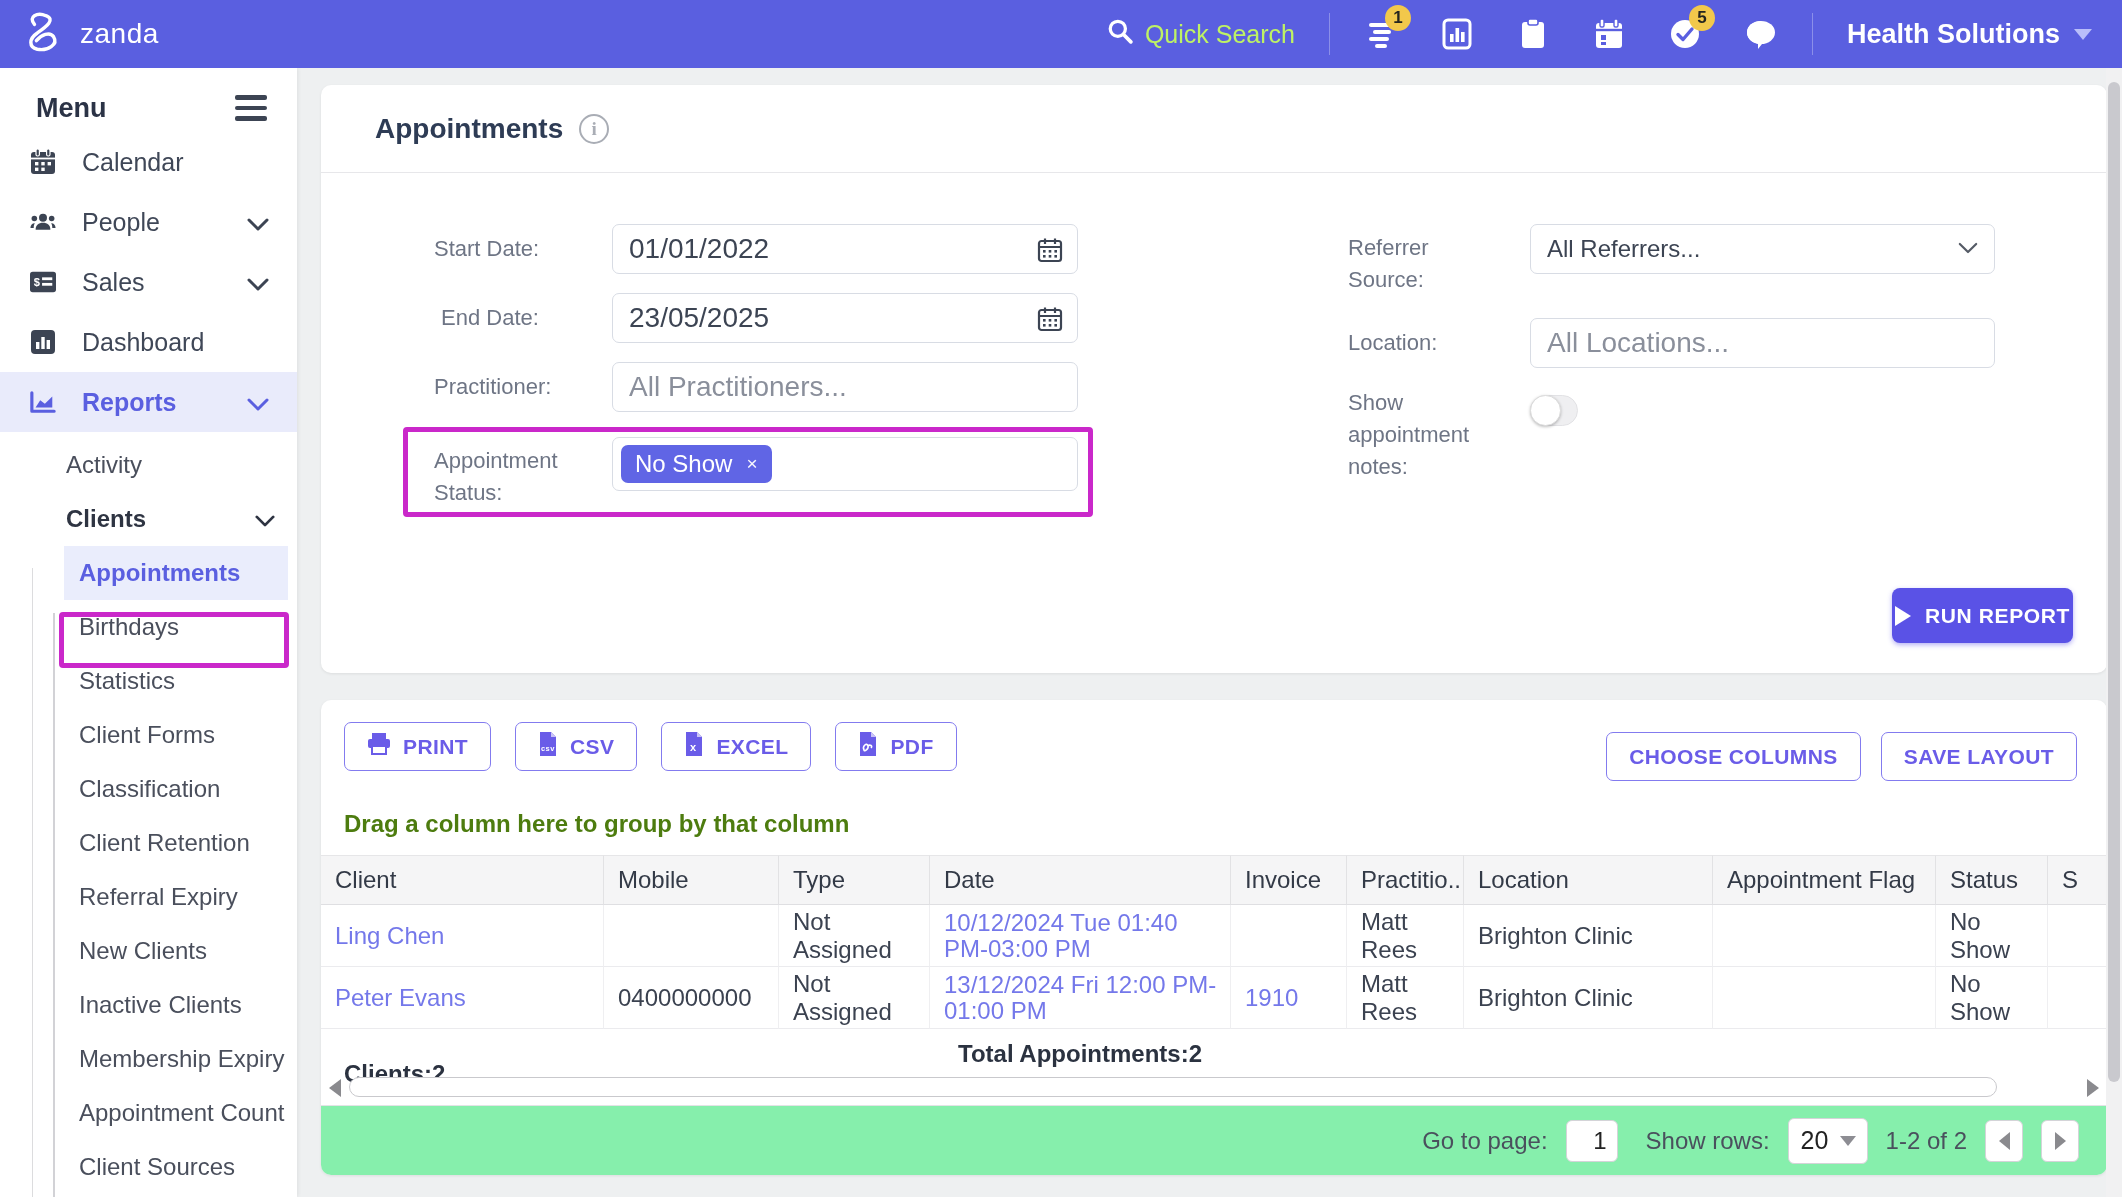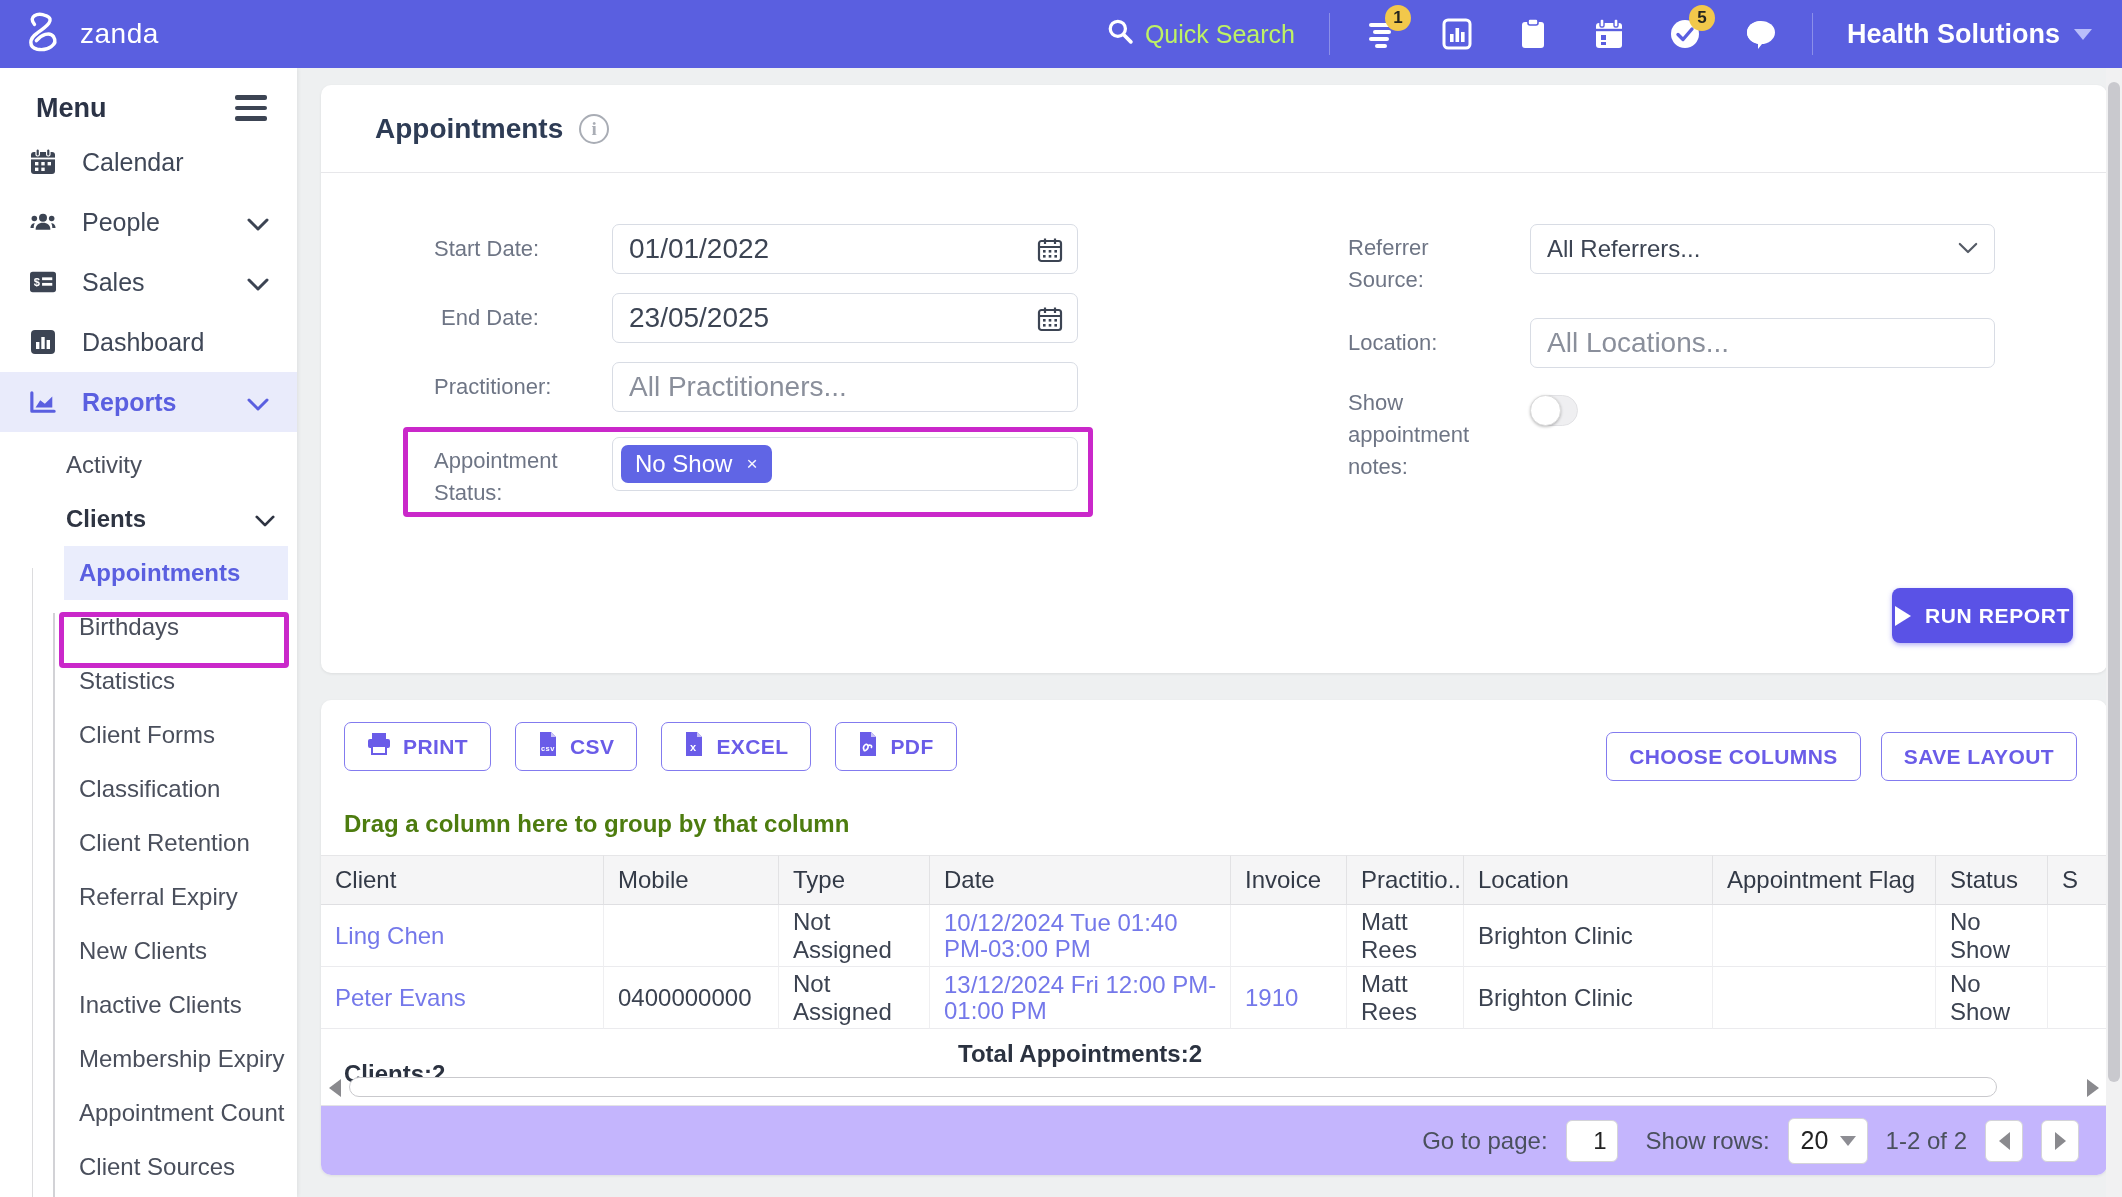--- a/index.html
+++ b/index.html
@@ -85,21 +85,21 @@
   .sum-total { position:absolute; left:637px; top:6px; font-size:24px; font-weight:bold; color:#2b3240; }
 
   
   .hscroll { position:absolute; left:0; top:376px; width:1786px; height:24px; }
   .hs-arrow { position:absolute; top:3px; width:0; height:0; cursor:pointer; }
   .hs-left { left:8px; border-top:9px solid transparent; border-bottom:9px solid transparent; border-right:12px solid #8a8a8e; }
   .hs-right { right:8px; border-top:9px solid transparent; border-bottom:9px solid transparent; border-left:12px solid #8a8a8e; }
   .hs-thumb { position:absolute; left:28px; top:1px; width:1648px; height:20px; background:#fff; border:1px solid #c9c9cd; border-radius:10px; cursor:grab; }
 
   
-  .pagbar { position:absolute; left:0; bottom:0; width:100%; height:70px; background:#c4b5fd; border-top:1px solid #e3e3e6; border-radius:0 0 10px 10px; display:flex; align-items:center; justify-content:flex-end; gap:18px; padding-right:28px; font-size:24px; color:#4a505d; }
+  .pagbar { position:absolute; left:0; bottom:0; width:100%; height:70px; background:#86efac; border-top:1px solid #e3e3e6; border-radius:0 0 10px 10px; display:flex; align-items:center; justify-content:flex-end; gap:18px; padding-right:28px; font-size:24px; color:#4a505d; }
   .pg-input { width:52px; height:42px; border:1px solid #d4d4d8; border-radius:6px; font-size:24px; text-align:right; padding-right:10px; color:#222; outline:none; font-family:"Liberation Sans", sans-serif; background:#fff; }
   .rows-sel { width:80px; height:46px; border:1px solid #d4d4d8; border-radius:6px; background:#fff; display:flex; align-items:center; padding:0 12px; gap:12px; cursor:pointer; }
   .rows-val { font-size:25px; color:#222; }
   .dn-caret { width:0; height:0; border-left:8px solid transparent; border-right:8px solid transparent; border-top:10px solid #8d8d93; margin-left:auto; }
   .pg-btn { width:38px; height:42px; border:1px solid #d4d4d8; border-radius:6px; background:#fff; display:flex; align-items:center; justify-content:center; cursor:pointer; }
   .tri-l { width:0; height:0; border-top:9px solid transparent; border-bottom:9px solid transparent; border-right:11px solid #8a8a8e; }
   .tri-r { width:0; height:0; border-top:9px solid transparent; border-bottom:9px solid transparent; border-left:11px solid #8a8a8e; }
 
   
   .vscroll { position:absolute; right:0; top:68px; width:16px; height:1129px; background:#f1f1f2; }

